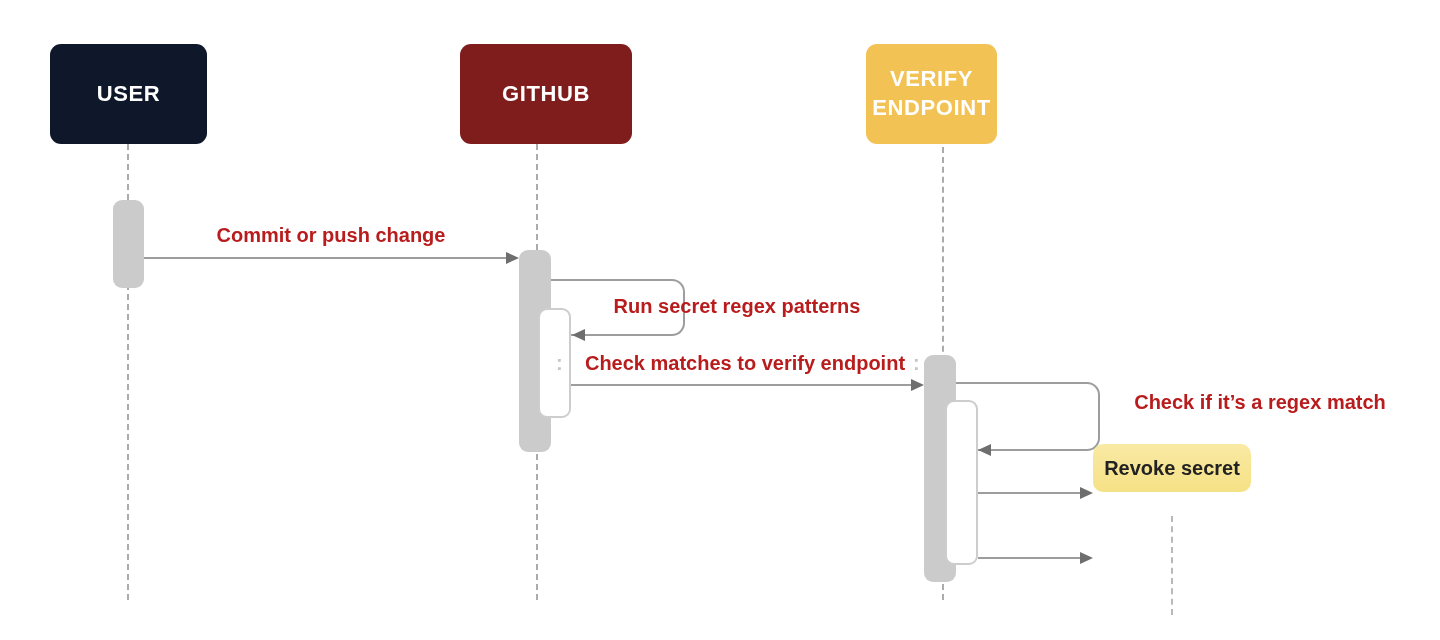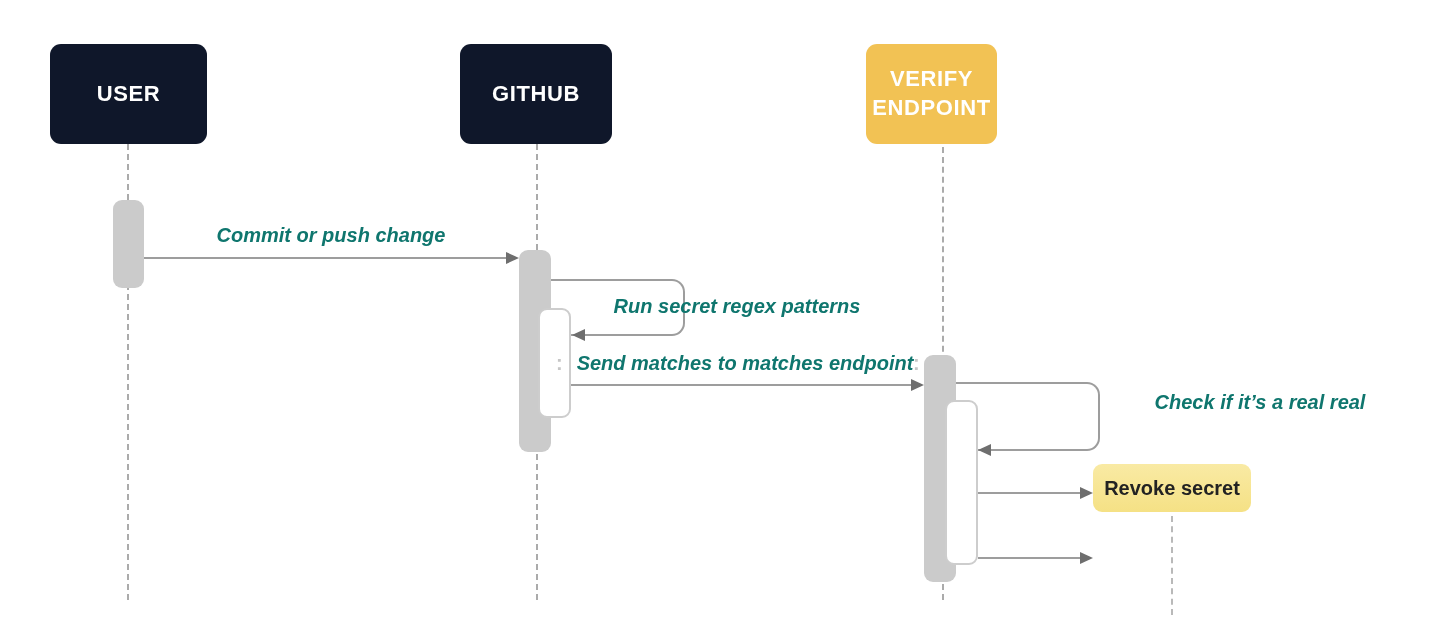--- a/index.html
+++ b/index.html
@@ -8,21 +8,21 @@
     font-family:"Liberation Sans","DejaVu Sans",sans-serif;
   }
   
   .actor{
     position:absolute;top:44px;height:100px;border-radius:11px;
     display:flex;align-items:center;justify-content:center;text-align:center;
     color:#fff;font-weight:bold;font-size:22px;letter-spacing:.6px;line-height:1.3;
     padding:0 14px;box-sizing:border-box;
   }
   #actor-user{left:50px;width:157px;background:#0f172a;}
-  #actor-github{left:460px;width:152px;background:#0f172a;}
+  #actor-github{left:460px;width:172px;background:#7f1d1d;}
   #actor-verify{left:866px;width:131px;background:#f2c254;}
   
   .lifeline{position:absolute;width:0;border-left:2px dashed #ababab;}
   #lifeline-user{left:127px;top:144px;height:456px;}
   #lifeline-github{left:536px;top:144px;height:456px;}
   #lifeline-verify{left:942px;top:147px;height:453px;}
   #lifeline-notes{left:1171px;top:516px;height:99px;border-left-color:#b9b9b9;}
   
   .bar{position:absolute;background:#cbcbcb;border-radius:9px;}
   #bar-user{left:113px;top:200px;width:31px;height:88px;}
@@ -58,36 +58,36 @@
   }
   #head-commit{left:506px;top:252px;}
   #head-send{left:911px;top:379px;}
   #head-run{left:572px;top:329px;}
   #head-check{left:978px;top:444px;}
   #head-revoke{left:1080px;top:487px;}
   #head-email{left:1080px;top:552px;}
   
   .msg-label{
     position:absolute;transform:translateX(-50%);white-space:nowrap;
-    font-weight:bold;font-size:20px;color:#0f766e;font-style:italic;
+    font-weight:bold;font-size:20px;color:#b91c1c;
   }
   #label-commit{left:331px;top:224px;}
   #label-run{left:737px;top:251px;margin-top:44px;}
   #label-send{left:745px;top:352px;}
   #label-check{left:1260px;top:391px;}
   .faint-mark{position:absolute;font-weight:bold;font-size:20px;color:#c6c6c6;}
   #mark-send-prefix{left:556px;top:352px;}
   #mark-send-suffix{left:913px;top:352px;}
   
   .note{
     position:absolute;left:1093px;width:158px;height:48px;border-radius:10px;
     display:flex;align-items:center;justify-content:center;
     font-weight:bold;font-size:20px;
   }
-  #note-revoke{top:464px;background:linear-gradient(#f9eaa4,#f5e185);color:#222222;border-radius:9px;}
+  #note-revoke{top:444px;background:linear-gradient(#f9eaa4,#f5e185);color:#222222;}
   #note-email{top:533px;height:49px;background:linear-gradient(#f9eaa4,#f6e38b);color:#7e7e76;}
 </style>
 </head>
 <body>
 
 <div id="canvas">
 
   <div class="lifeline" id="lifeline-user"></div>
   <div class="lifeline" id="lifeline-github"></div>
   <div class="lifeline" id="lifeline-verify"></div>
@@ -120,22 +120,22 @@
   </div>
   <div class="actor" id="actor-github">
     <span>GITHUB</span>
   </div>
   <div class="actor" id="actor-verify">
     <span>VERIFY ENDPOINT</span>
   </div>
 
   <div class="msg-label" id="label-commit">Commit or push change</div>
   <div class="msg-label" id="label-run">Run secret regex patterns</div>
-  <div class="msg-label" id="label-send">Send matches to matches endpoint</div>
+  <div class="msg-label" id="label-send">Check matches to verify endpoint</div>
   <div class="faint-mark" id="mark-send-prefix">:</div>
   <div class="faint-mark" id="mark-send-suffix">:</div>
-  <div class="msg-label" id="label-check">Check if it’s a real real</div>
+  <div class="msg-label" id="label-check">Check if it’s a regex match</div>
 
   <div class="note" id="note-revoke">
     <span>Revoke secret</span>
   </div>
 
 </div>
 
 </body></html>

